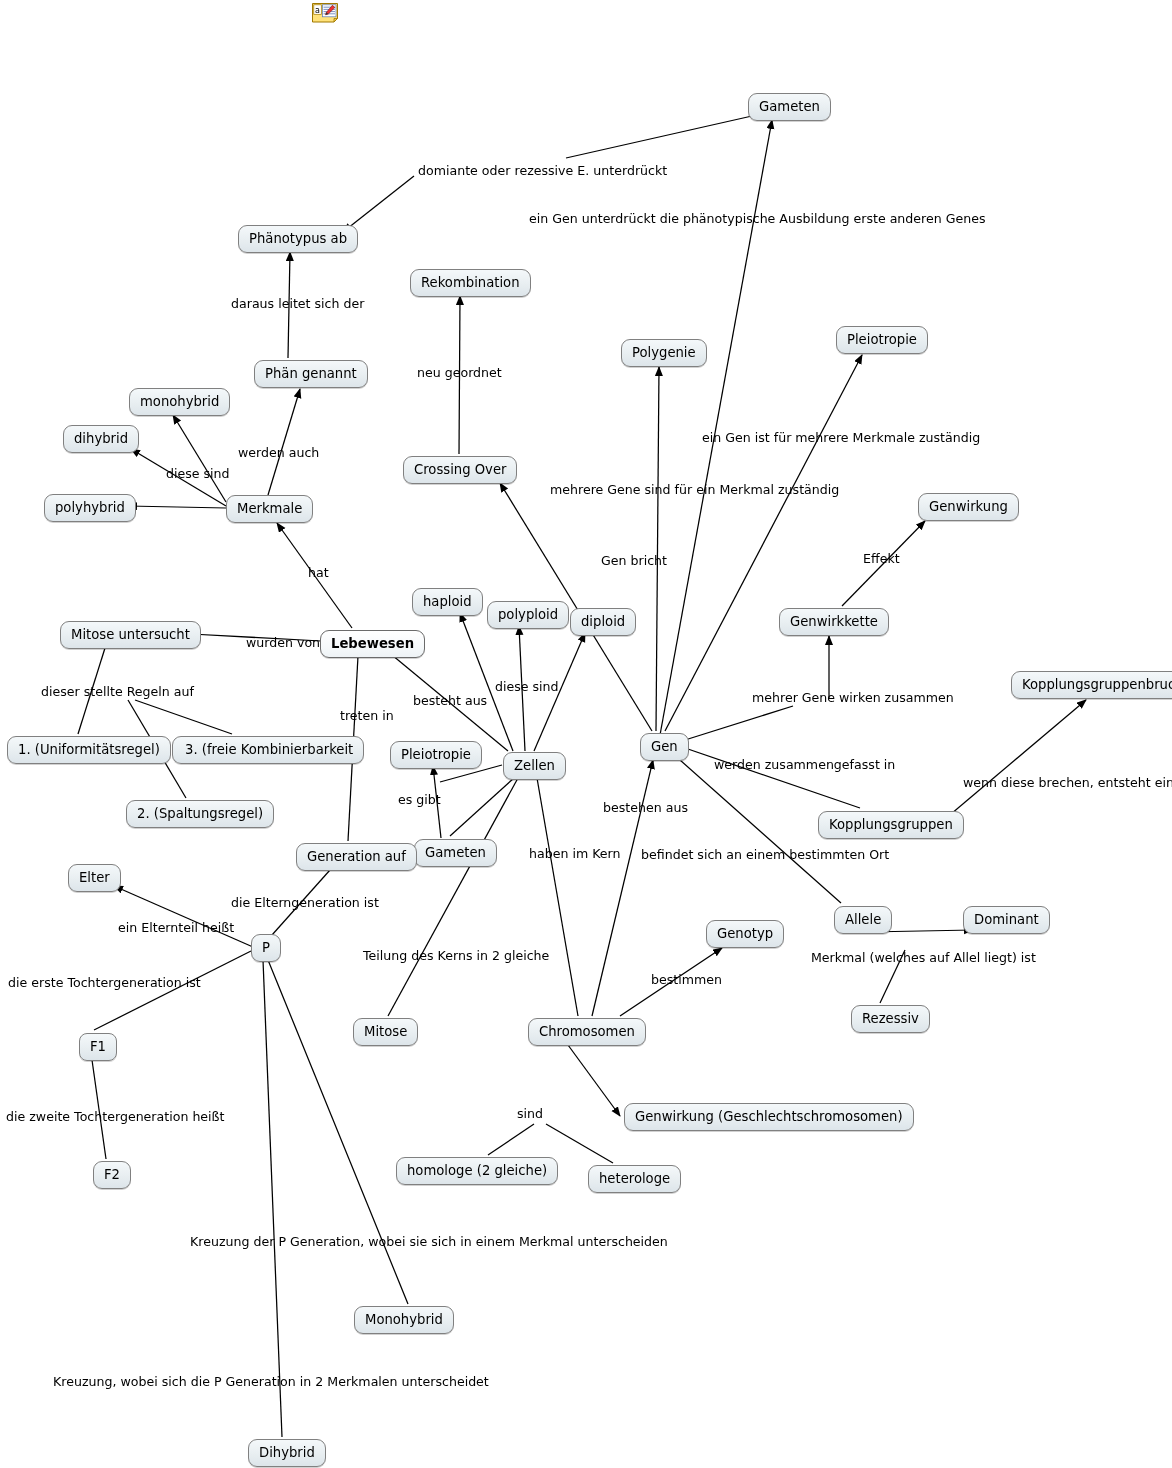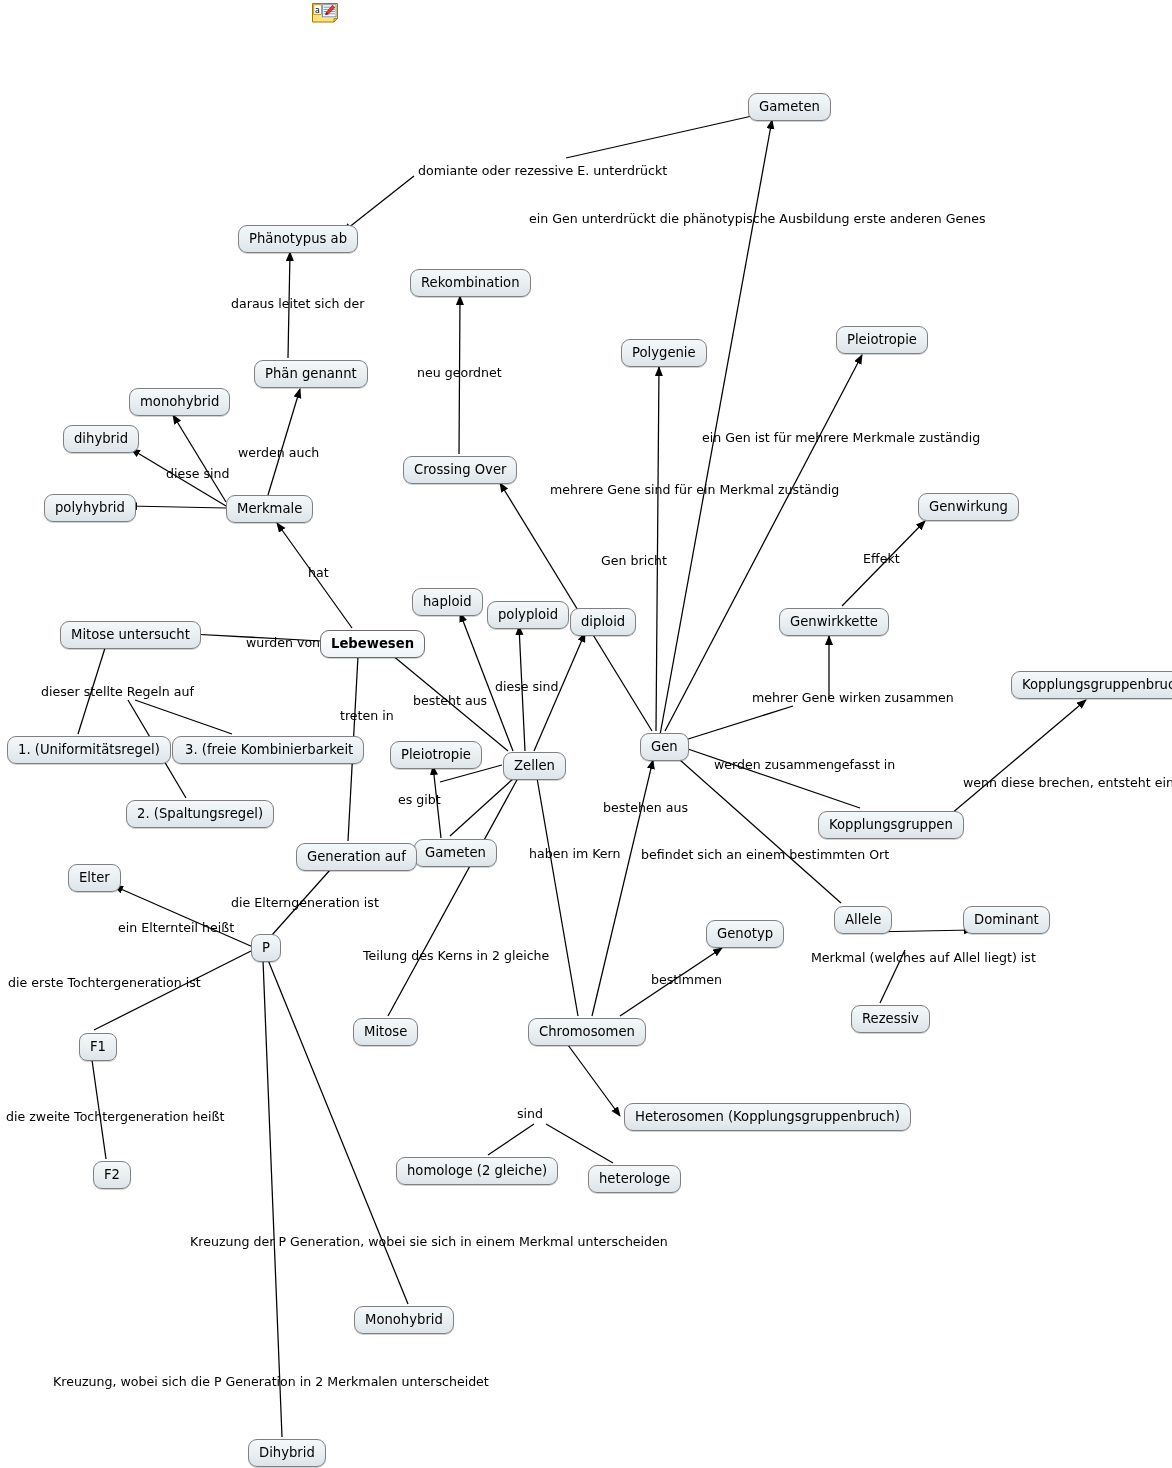--- a/index.html
+++ b/index.html
@@ -131,21 +131,21 @@
       <div class="node" style="left: 296px; top: 843px; min-width: 110px;"><span>Generation auf</span></div>
       <div class="node" style="left: 834px; top: 906px; min-width: 52px;"><span>Allele</span></div>
       <div class="node" style="left: 963px; top: 906px; min-width: 79px;"><span>Dominant</span></div>
       <div class="node" style="left: 68px; top: 864px; min-width: 45px;"><span>Elter</span></div>
       <div class="node" style="left: 706px; top: 920px; min-width: 69px;"><span>Genotyp</span></div>
       <div class="node" style="left: 251px; top: 934px; min-width: 25px;"><span>P</span></div>
       <div class="node" style="left: 851px; top: 1005px; min-width: 73px;"><span>Rezessiv</span></div>
       <div class="node" style="left: 353px; top: 1018px; min-width: 58px;"><span>Mitose</span></div>
       <div class="node" style="left: 528px; top: 1018px; min-width: 108px;"><span>Chromosomen</span></div>
       <div class="node" style="left: 79px; top: 1033px; min-width: 27px; border-radius: 8px;"><span>F1</span></div>
-      <div class="node" style="left: 624px; top: 1103px; min-width: 264px;"><span>Heterosomen (Kopplungsgruppenbruch)</span></div>
+      <div class="node" style="left: 624px; top: 1103px; min-width: 264px;"><span>Genwirkung (Geschlechtschromosomen)</span></div>
       <div class="node" style="left: 396px; top: 1157px; min-width: 138px;"><span>homologe (2 gleiche)</span></div>
       <div class="node" style="left: 588px; top: 1165px; min-width: 83px; text-align: right;"><span>heterologe</span></div>
       <div class="node" style="left: 93px; top: 1161px; min-width: 27px;"><span>F2</span></div>
       <div class="node" style="left: 354px; top: 1306px; min-width: 90px;"><span>Monohybrid</span></div>
       <div class="node" style="left: 248px; top: 1439px; min-width: 74px;"><span>Dihybrid</span></div>
     </div>
   <div id="label-layer">
       <div class="elabel" style="left: 418px; top: 165px;">domiante oder rezessive E. unterdrückt</div>
       <div class="elabel" style="left: 529px; top: 213px;">ein Gen unterdrückt die phänotypische Ausbildung erste anderen Genes</div>
       <div class="elabel" style="left: 231px; top: 298px;">daraus leitet sich der</div>

